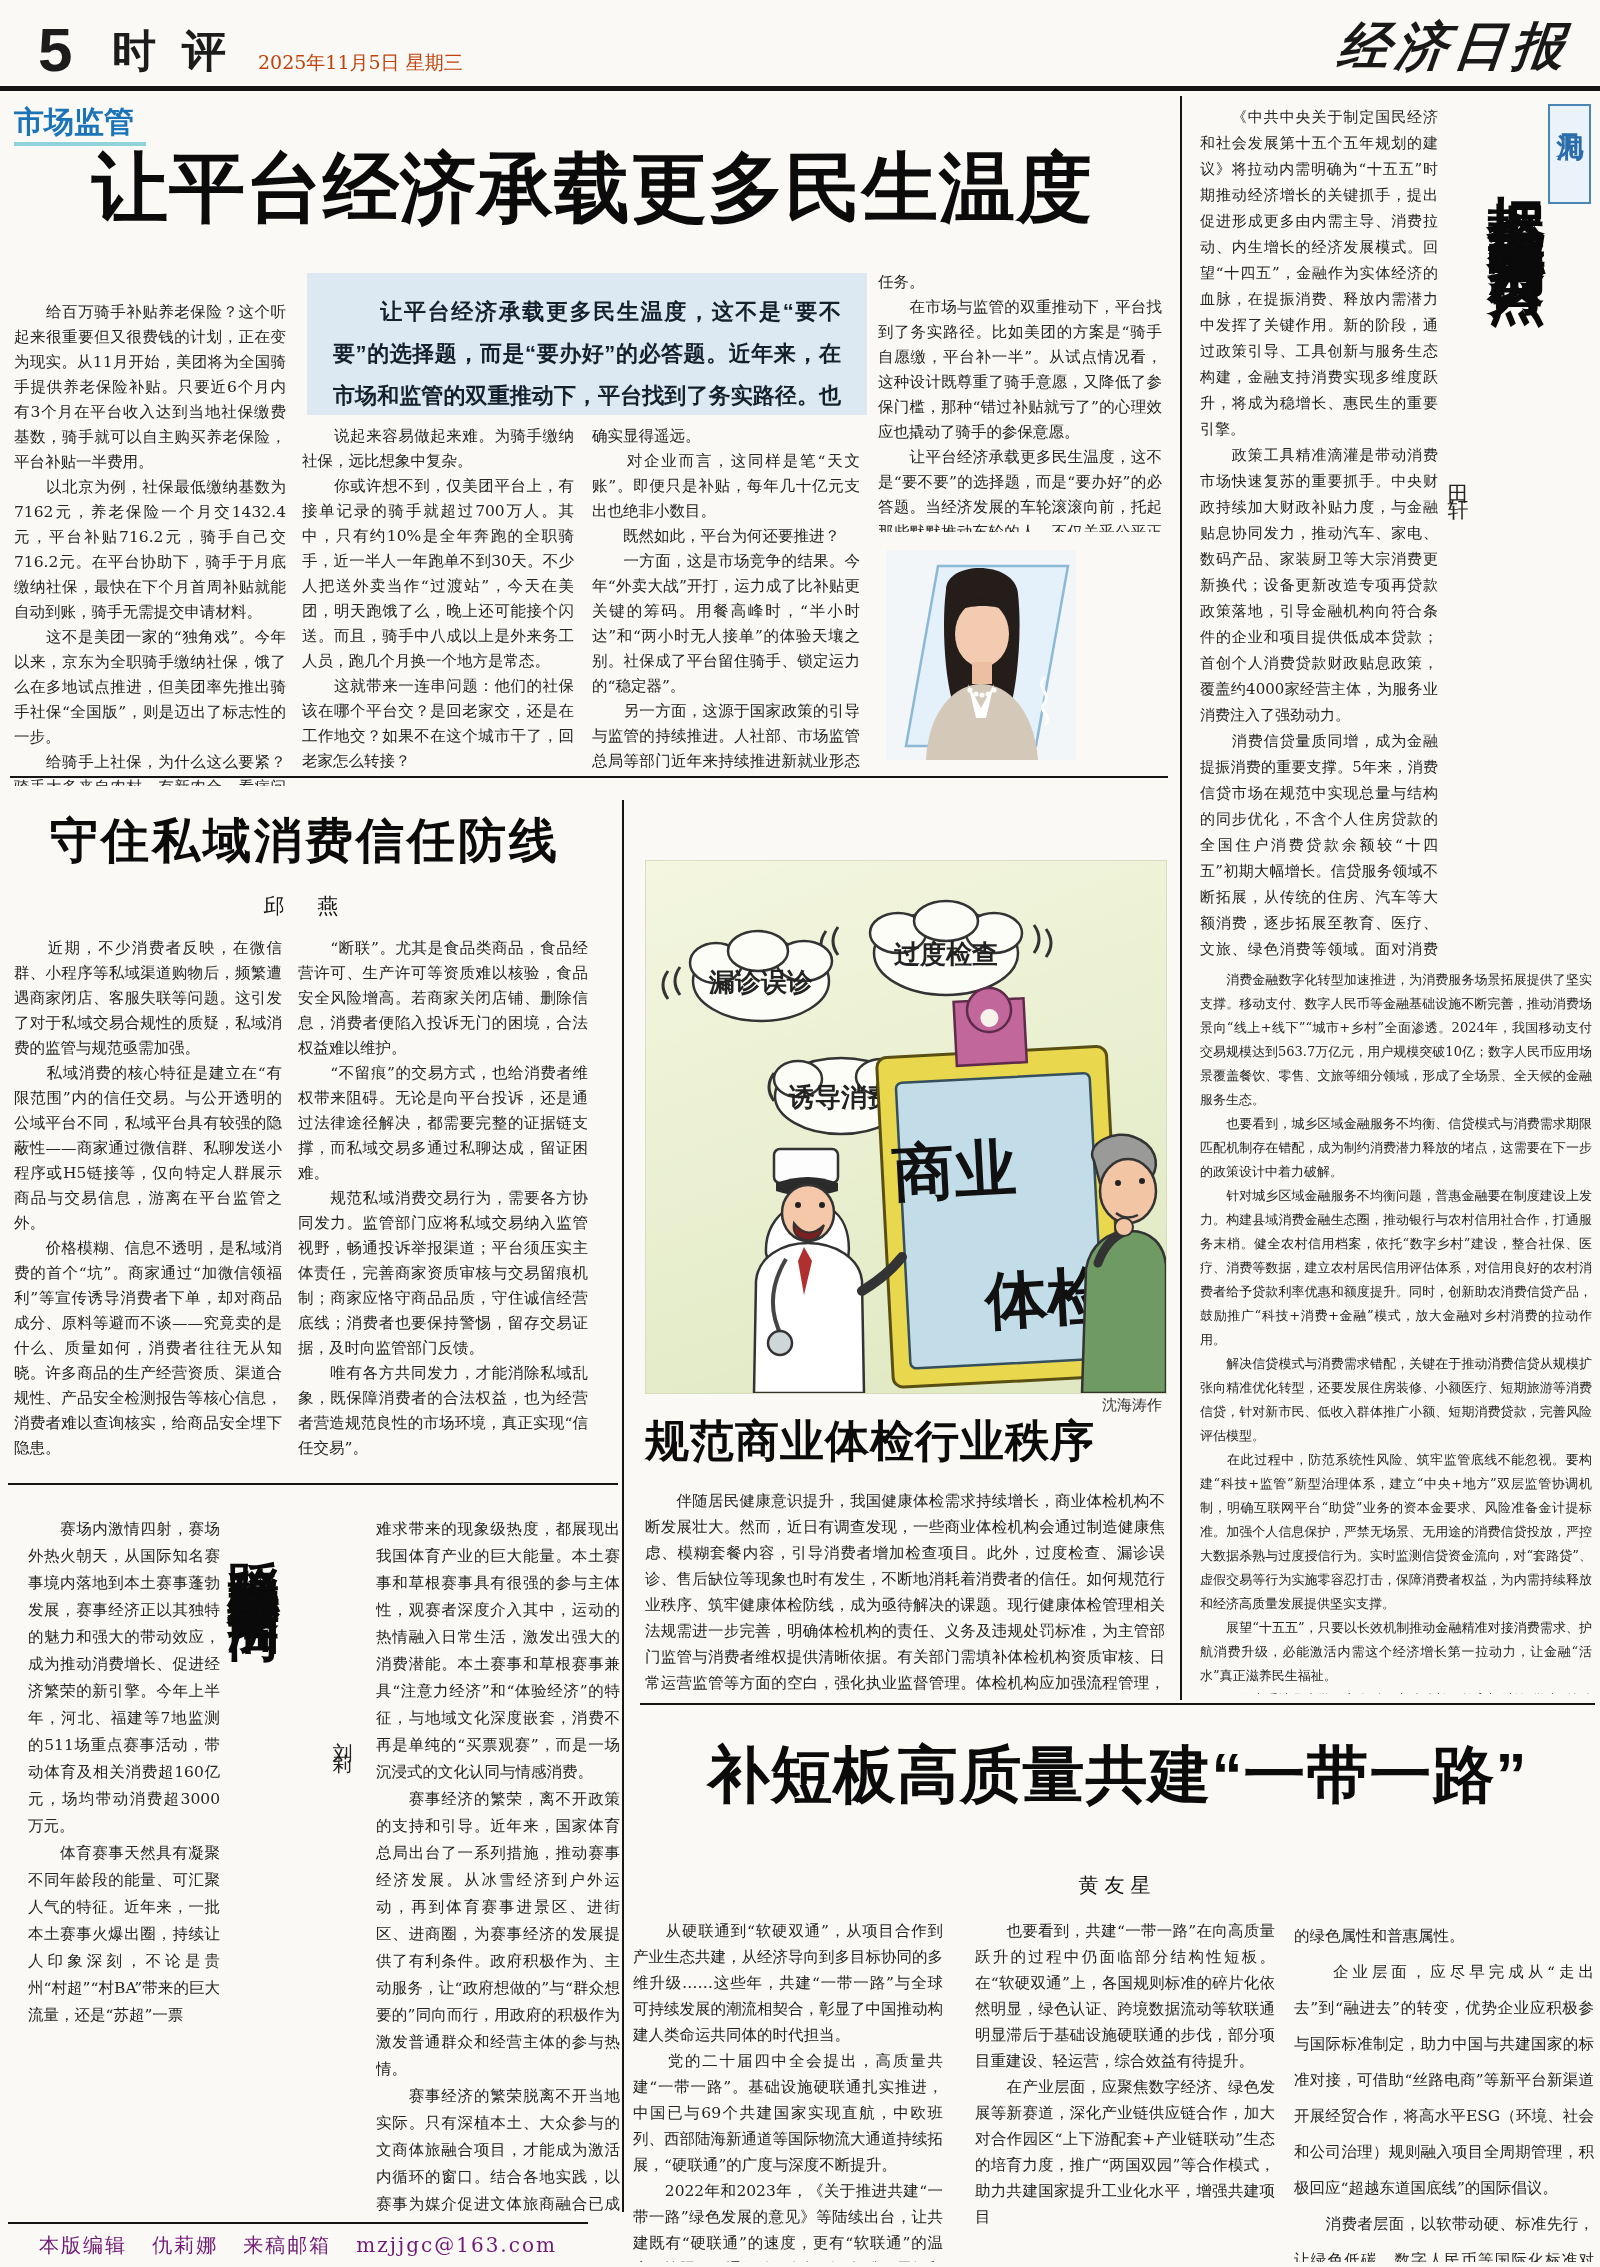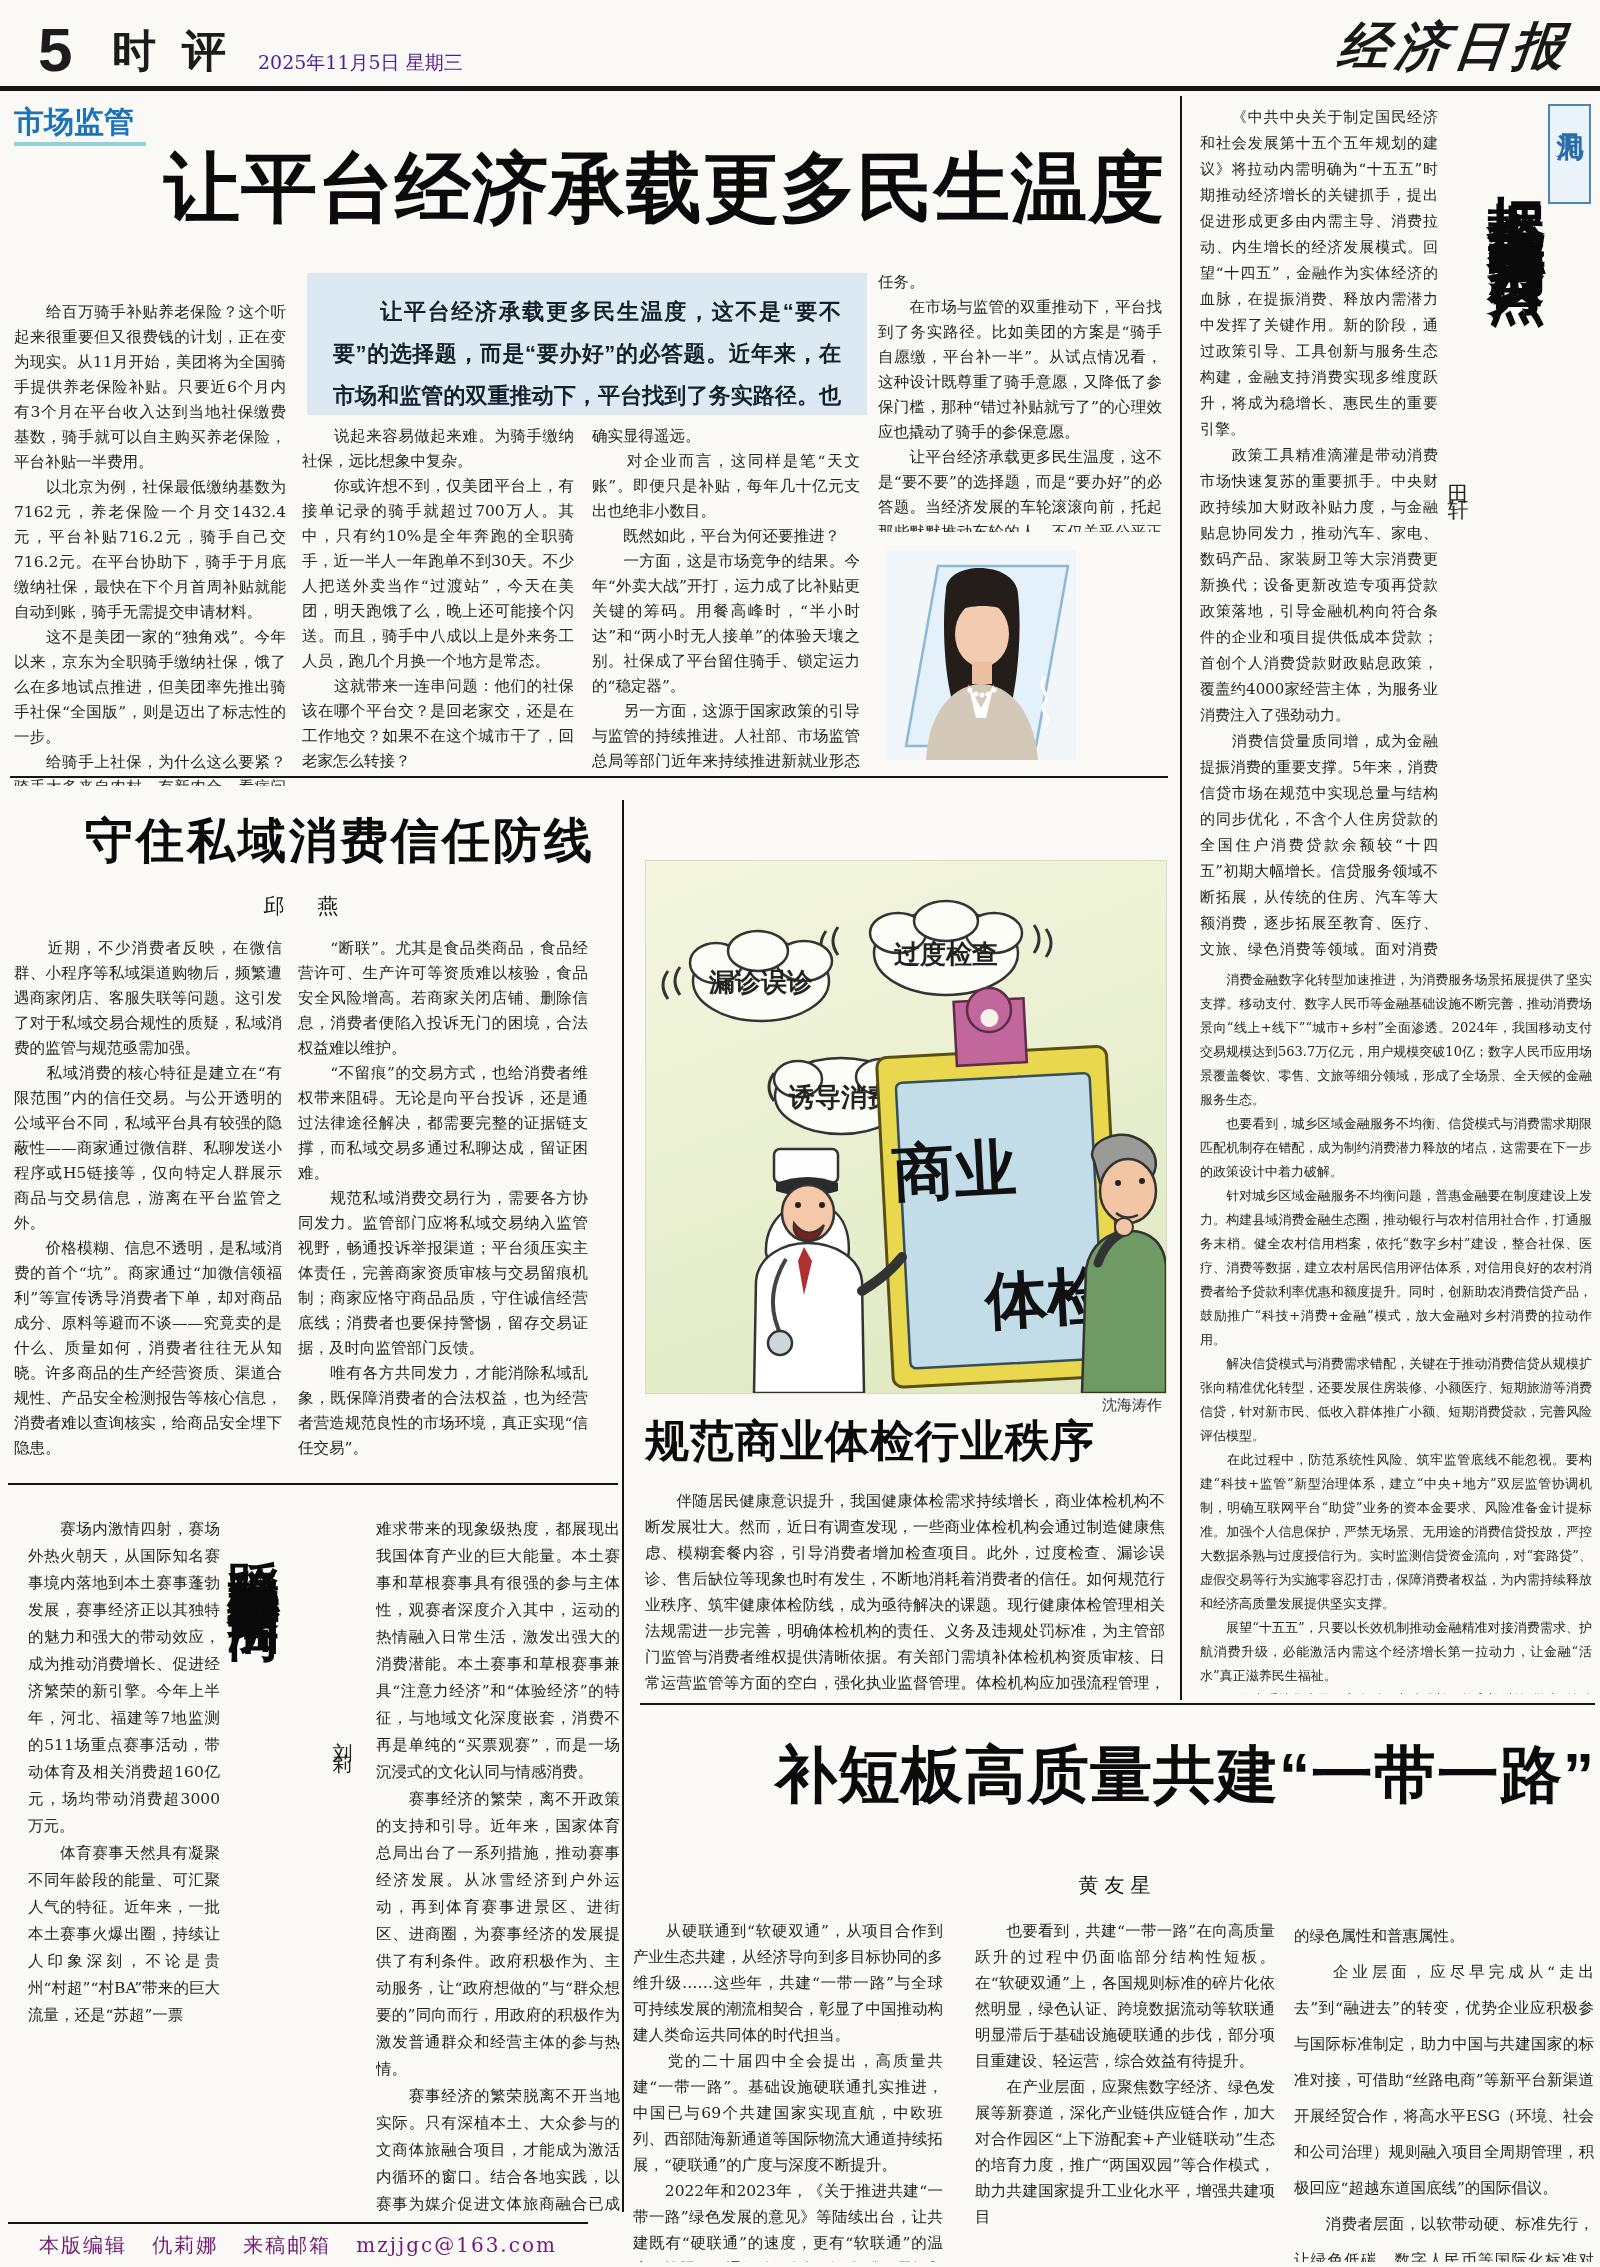--- a/index.html
+++ b/index.html
@@ -3,23 +3,23 @@
 <meta charset="utf-8">
 <style>
   html,body{margin:0;padding:0;background:#e8e8e4;}
   #page{position:relative;width:1600px;height:2267px;background:#faf9f5;overflow:hidden;
         font-family:"DejaVu Serif",serif;color:#1c1c1c;}
   .abs{position:absolute;}
   .rule{position:absolute;background:#151515;}
   .body-text{font-size:15.5px;line-height:25px;text-align:justify;white-space:pre-wrap;
              overflow:hidden;color:#24242​4;color:#242424;}
   .headline{font-family:"Liberation Sans",sans-serif;font-weight:900;color:#0b0b0b;
-            text-align:right;letter-spacing:1px;line-height:1.05;}
+            text-align:center;letter-spacing:1px;line-height:1.05;}
   .v-text{writing-mode:vertical-rl;text-orientation:upright;}
-  .small-cap{font-size:19px;color:#4c1d95;}
+  .small-cap{font-size:19px;color:#c2410c;}
   
   .pagenum{font-family:"Liberation Sans",sans-serif;font-weight:900;font-size:62px;}
   .section-name{font-family:"DejaVu Serif",serif;font-weight:700;font-size:44px;letter-spacing:26px;}
   .masthead{font-family:"DejaVu Serif",serif;font-style:italic;font-weight:700;font-size:52px;
             transform:skewX(-6deg);letter-spacing:6px;color:#191919;}
   .col-tag{font-family:"Liberation Sans",sans-serif;font-weight:900;font-size:30px;color:#1b74b8;}
   .intro-box{background:#dde9f2;font-family:"Liberation Sans",sans-serif;font-weight:700;
              font-size:22px;line-height:42px;color:#14202c;padding:18px 26px;text-align:justify;
              white-space:pre-wrap;overflow:hidden;}
   .byline{font-size:21px;text-align:center;letter-spacing:6px;color:#111;}

